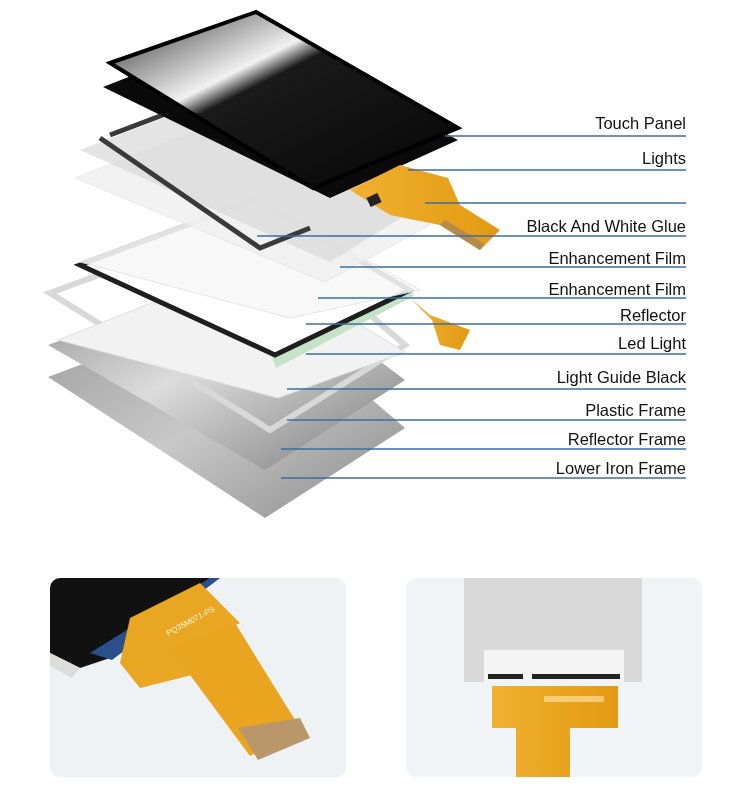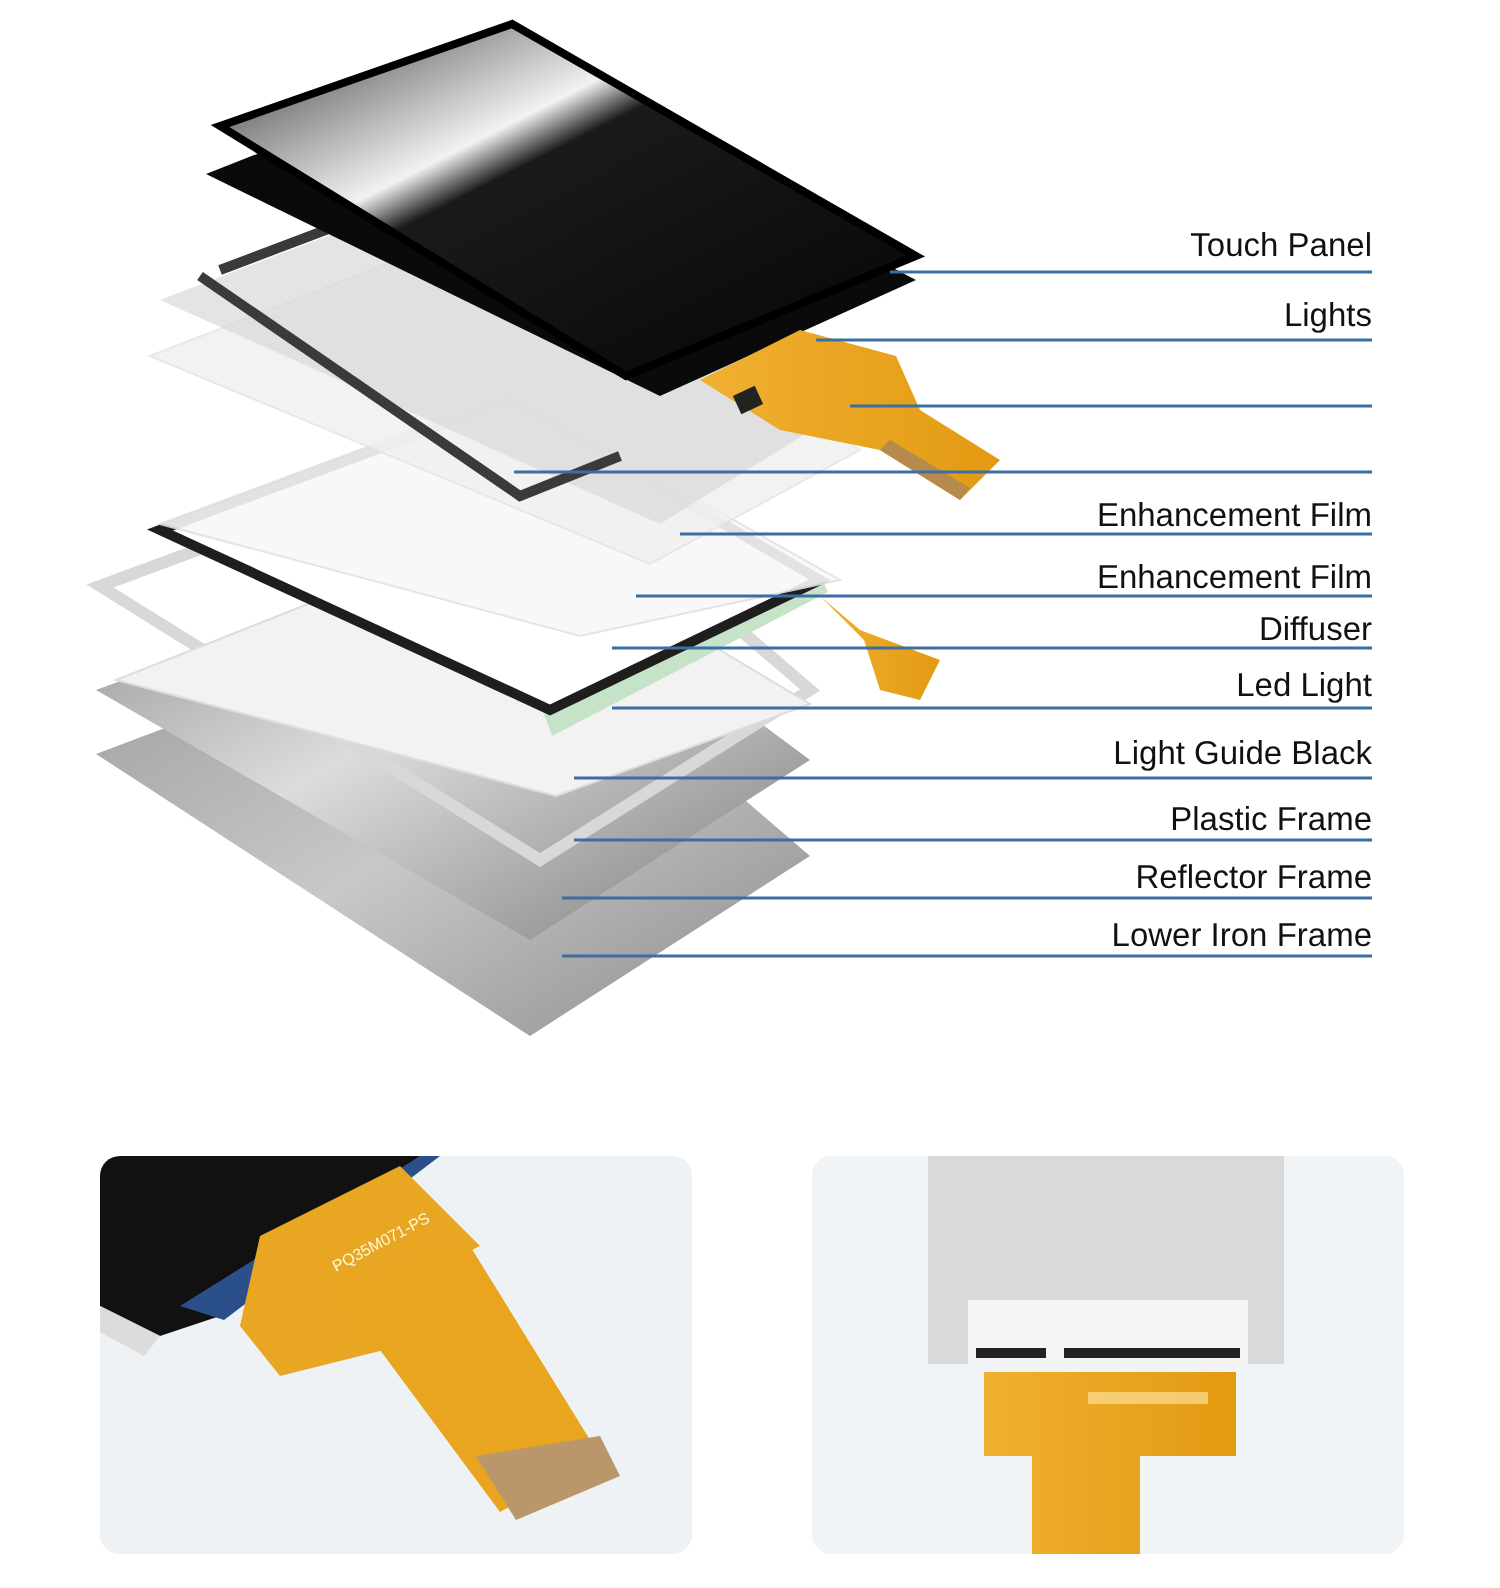--- a/index.html
+++ b/index.html
@@ -84,23 +84,24 @@
       <line x1="306" y1="354" x2="686" y2="354"></line>
       <line x1="287" y1="389" x2="686" y2="389"></line>
       <line x1="287" y1="420" x2="686" y2="420"></line>
       <line x1="281" y1="449" x2="686" y2="449"></line>
       <line x1="281" y1="478" x2="686" y2="478"></line>
     </g>
   </svg>
 
   <div class="label" style="top:114px">Touch Panel</div>
   <div class="label" style="top:149px">Lights</div>
+  <div class="label" style="top:217px">Black And White Glue</div>
   <div class="label" style="top:249px">Enhancement Film</div>
   <div class="label" style="top:280px">Enhancement Film</div>
-  <div class="label" style="top:306px">Diffuser</div>
+  <div class="label" style="top:306px">Reflector</div>
   <div class="label" style="top:334px">Led Light</div>
   <div class="label" style="top:368px">Light Guide Black</div>
   <div class="label" style="top:401px">Plastic Frame</div>
   <div class="label" style="top:430px">Reflector Frame</div>
   <div class="label" style="top:459px">Lower Iron Frame</div>
 </div>
 
 <div class="card" style="left:50px">
   <svg width="296" height="199" viewBox="0 0 296 199">
     <rect width="296" height="199" fill="#eef2f5"></rect>

